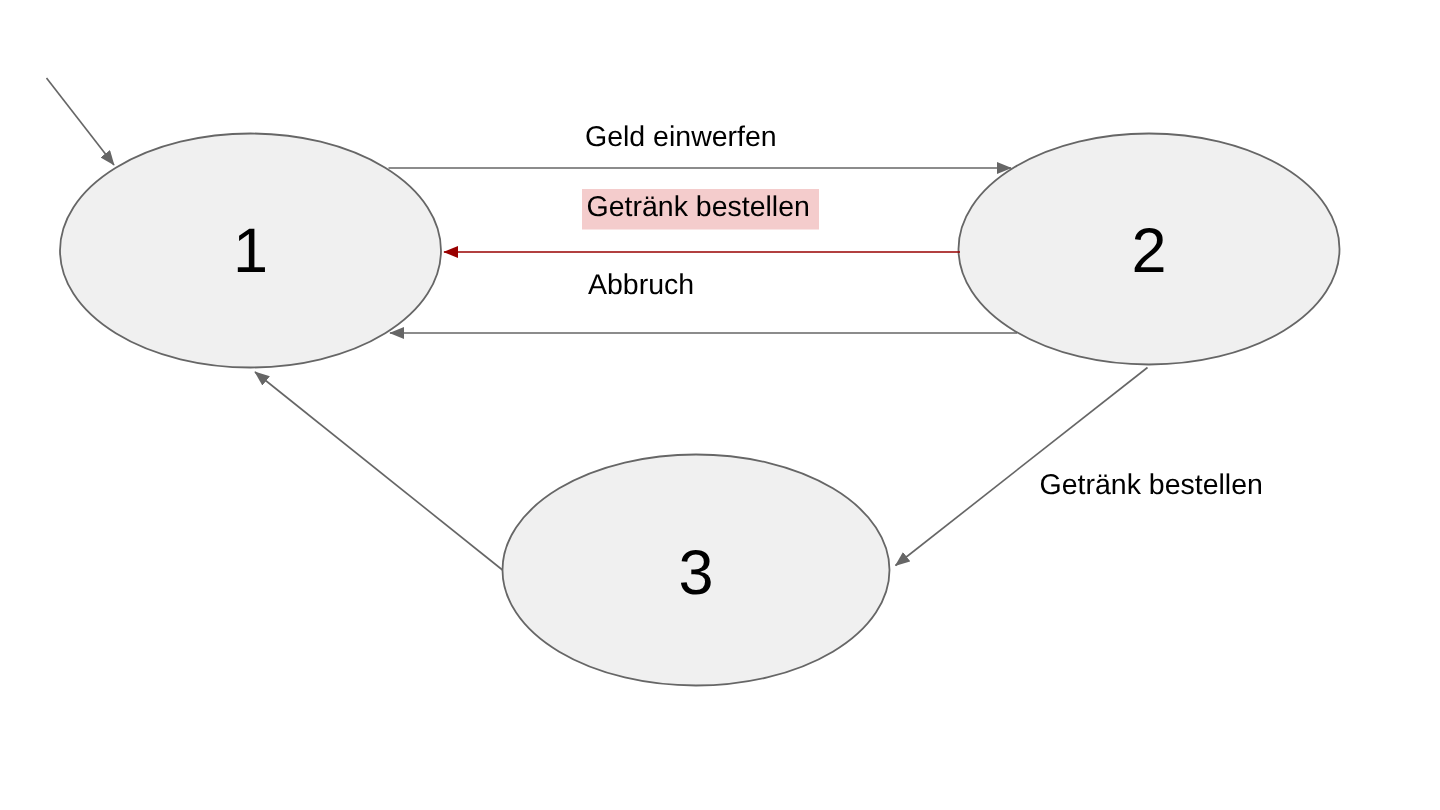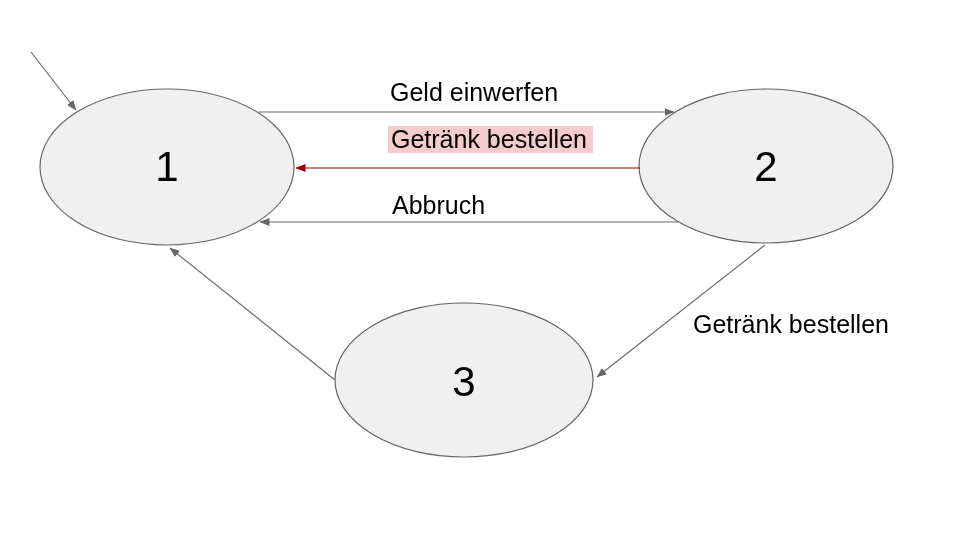--- a/index.html
+++ b/index.html
@@ -20,21 +20,21 @@
   }
   svg ellipse {
     stroke: #666666;
     stroke-width: 1.2;
   }
   svg line {
     stroke-width: 1.1;
   }
   .edge-label {
     position: absolute;
-    font-size: 25px;
+    font-size: 19px;
     line-height: 22px;
     color: #000000;
     white-space: nowrap;
   }
   .edge-label.highlighted {
     background: #f4cccc;
     padding: 2px 6px 3px 3px;
   }
   .state-num {
     position: absolute;
@@ -78,17 +78,17 @@
   </svg>
 
   <div class="state-num" style="left:167px; top:167px;">1</div>
   <div class="state-num" style="left:766px; top:167px;">2</div>
   <div class="state-num" style="left:464px; top:382px;">3</div>
 
   <div class="edge-label" style="left:390px; top:81px;">Geld einwerfen</div>
 
   <div class="edge-label highlighted" style="left:388px; top:126px;">Getränk bestellen</div>
 
-  <div class="edge-label" style="left:392px; top:194px;">Abbruch</div>
+  <div class="edge-label" style="left:392px; top:180px;">Abbruch</div>
 
   <div class="edge-label" style="left:693px; top:313px;">Getränk bestellen</div>
 
 </div>
 
 </body></html>

